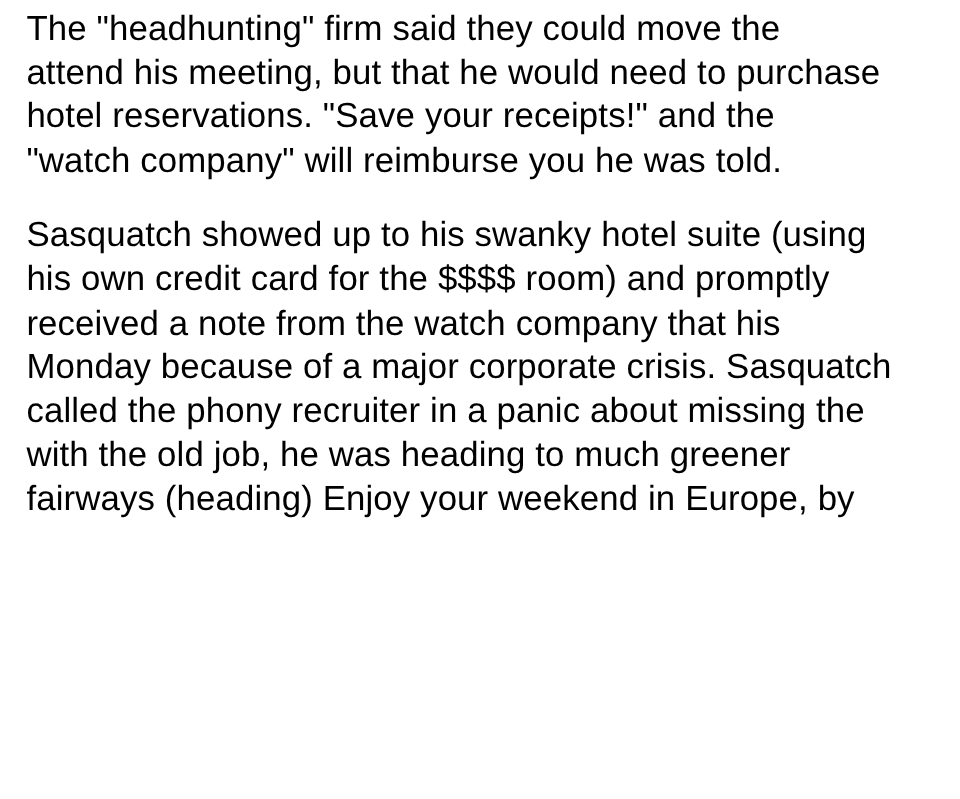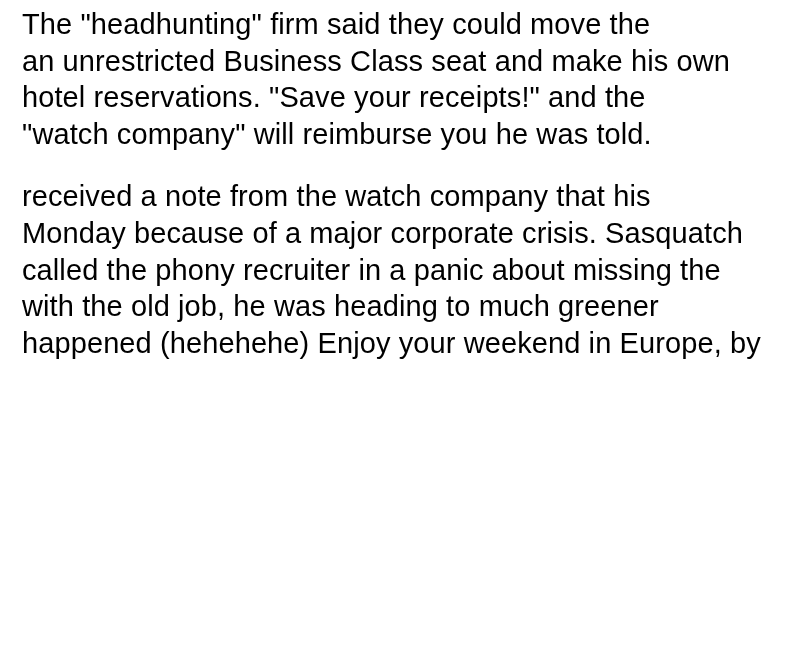--- a/index.html
+++ b/index.html
@@ -31,27 +31,29 @@
   }
 </style>
 </head>
 <body>
 
 <div class="page">
   <div class="post-text">
 
     <div class="paragraph">
       <div class="text-line">The "headhunting" firm said they could move the</div>
-      <div class="text-line">an unrestricted Business Class seat and make his own</div>
+      <div class="text-line">attend his meeting, but that he would need to purchase</div>
       <div class="text-line">hotel reservations. "Save your receipts!" and the</div>
       <div class="text-line">"watch company" will reimburse you he was told.</div>
     </div>
 
     <div class="paragraph">
+      <div class="text-line">Sasquatch showed up to his swanky hotel suite (using</div>
+      <div class="text-line">his own credit card for the $$$$ room) and promptly</div>
       <div class="text-line">received a note from the watch company that his</div>
       <div class="text-line">Monday because of a major corporate crisis. Sasquatch</div>
       <div class="text-line">called the phony recruiter in a panic about missing the</div>
       <div class="text-line">with the old job, he was heading to much greener</div>
-      <div class="text-line">happened (hehehehe) Enjoy your weekend in Europe, by</div>
+      <div class="text-line">fairways (heading) Enjoy your weekend in Europe, by</div>
     </div>
 
   </div>
 </div>
 
 </body></html>

